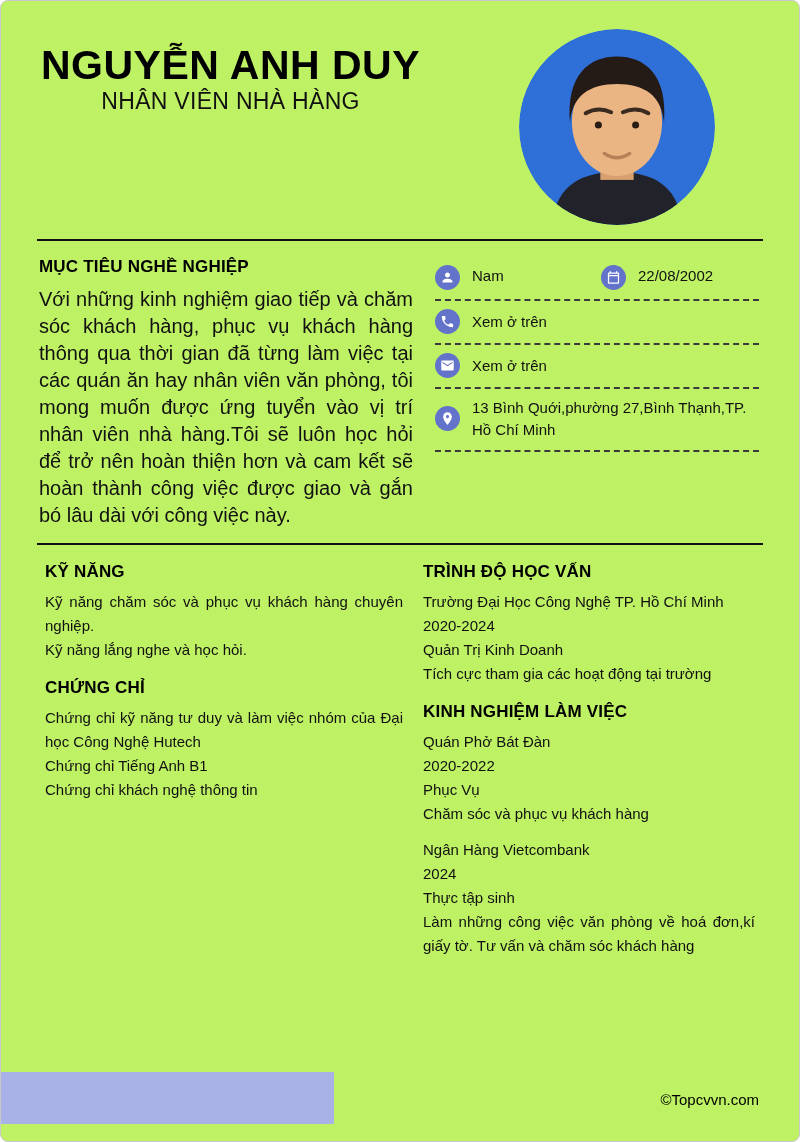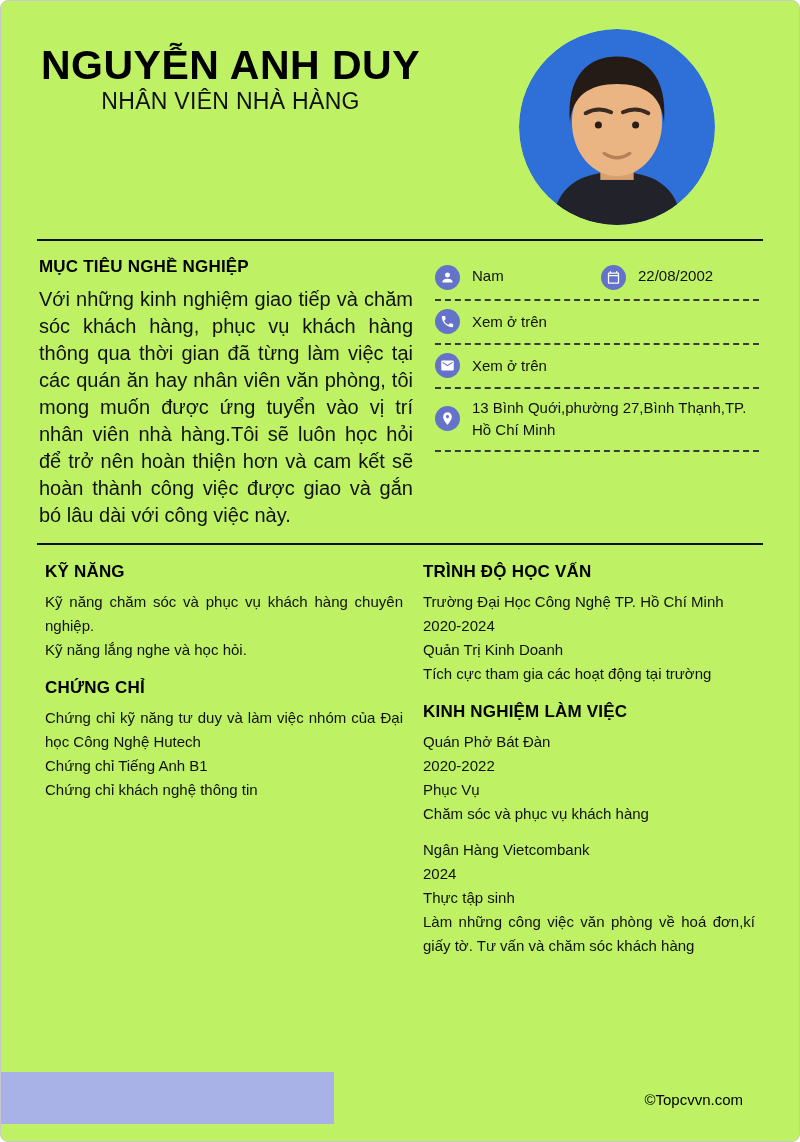--- a/index.html
+++ b/index.html
@@ -45,21 +45,21 @@
   .col-right { flex:1; min-width:0; }
   .main-section p { font-size:15px; line-height:24px; }
   .col-left p { text-align:justify; }
   .col-left .section-heading, .col-right .section-heading { margin-bottom:8px; }
   .mt { margin-top:16px; }
   .job { margin-bottom:12px; }
   .job .desc { text-align:justify; }
 
   
   .footer-bar { position:absolute; left:0; bottom:17px; width:333px; height:52px; background:#a9b2e6; }
-  .watermark { position:absolute; right:56px; bottom:33px; font-size:15px; color:#000; }
+  .watermark { position:absolute; right:40px; bottom:33px; font-size:15px; color:#000; }
 </style>
 </head>
 <body>
 
 <div class="page">
 
   <div class="header">
     <div>
       <h1 class="name">NGUYỄN ANH DUY</h1>
       <div class="job-title">NHÂN VIÊN NHÀ HÀNG</div>

